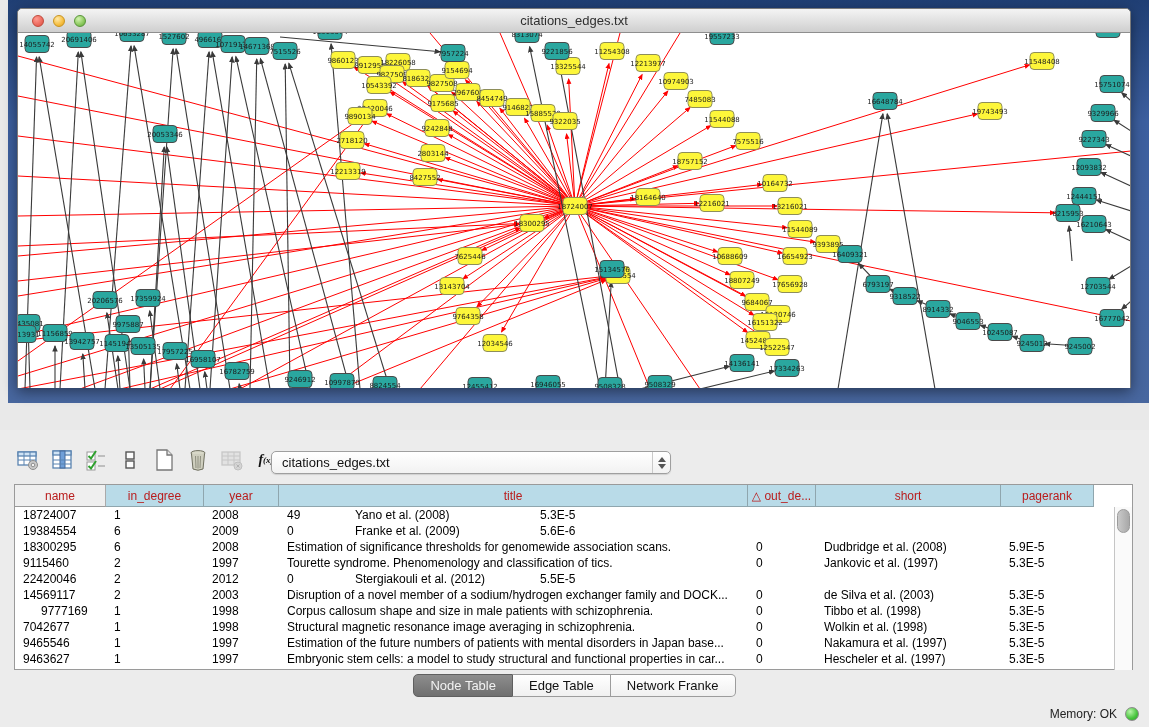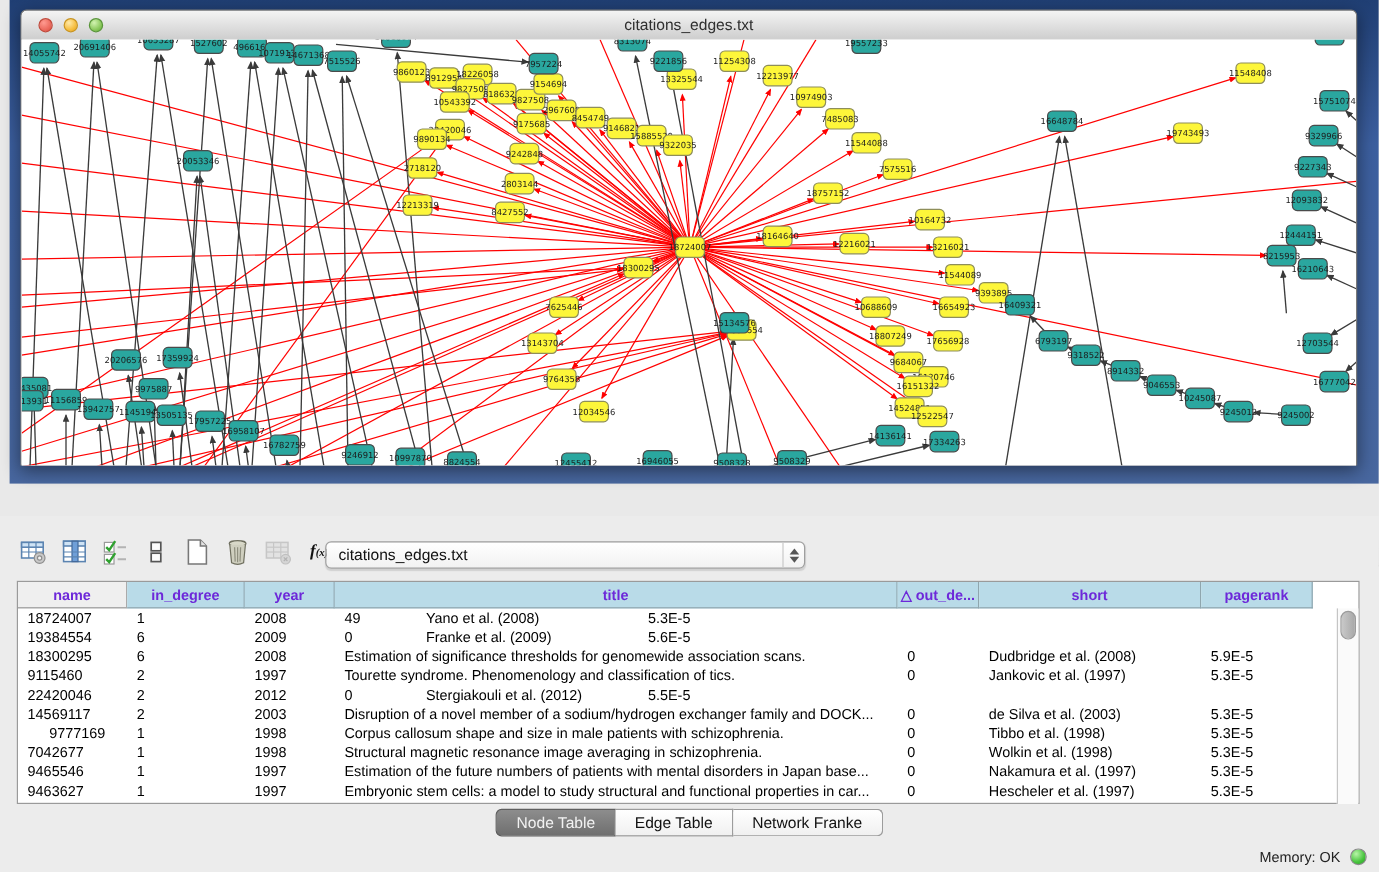--- a/index.html
+++ b/index.html
@@ -47,21 +47,21 @@
   #combo .val { flex:1; font-size:13px; color:#111; padding-left:10px; }
   #combo .arrows { width:18px; height:100%; border-left:1px solid #c9c9c9; display:flex; flex-direction:column;
     align-items:center; justify-content:center; gap:2px; }
   .arr-up { width:0; height:0; border-left:4px solid transparent; border-right:4px solid transparent; border-bottom:5px solid #555; }
   .arr-dn { width:0; height:0; border-left:4px solid transparent; border-right:4px solid transparent; border-top:5px solid #555; }
 
   
   #table { position:absolute; left:14px; top:54px; width:1119px; height:186px; background:#fff; border:1px solid #9a9a9a; }
   #thead { position:absolute; left:0; top:0; height:22px; display:flex; }
   .th { height:22px; background:#b9dbe8; border-right:1px solid #8fa6ae; border-bottom:1px solid #8fa6ae;
-    font-size:12px; color:#6d28d9; display:flex; align-items:center; justify-content:center; overflow:hidden; white-space:nowrap;font-weight:bold; }
+    font-size:12px; color:#b91c1c; display:flex; align-items:center; justify-content:center; overflow:hidden; white-space:nowrap; }
   .th.gray { background:#efefef; border-right-color:#aaa; border-bottom-color:#9a9a9a; }
   #tbody { position:absolute; left:0; top:22px; width:1101px; }
   .tr { display:flex; height:16px; }
   .td { font-size:12px; color:#000; padding-left:8px; white-space:nowrap; overflow:hidden; line-height:16px; }
   #vscroll { position:absolute; right:0; top:22px; width:18px; height:163px; background:#fafafa; border-left:1px solid #c5c5c5; }
   #vthumb { position:absolute; left:2px; top:2px; width:13px; height:24px; border-radius:7px;
     background:linear-gradient(90deg,#c9c9c9,#a8a8a8); border:1px solid #9b9b9b; }
 
   
   #tabbar { position:absolute; left:0; top:244px; width:1149px; display:flex; justify-content:center; }
@@ -785,21 +785,21 @@
             <div class="td" style="width: 68px;">49</div>
             <div class="td" style="width: 185px;">Yano et al. (2008)</div>
             <div class="td" style="width: 93px;">5.3E-5</div>
           </div>
           <div class="tr">
             <div class="td" style="width: 91px;">19384554</div>
             <div class="td" style="width: 98px;">6</div>
             <div class="td" style="width: 75px;">2009</div>
             <div class="td" style="width: 68px;">0</div>
             <div class="td" style="width: 185px;">Franke et al. (2009)</div>
-            <div class="td" style="width: 93px;">5.6E-5</div>
+            <div class="td" style="width: 93px;">5.6E-6</div>
           </div>
           <div class="tr">
             <div class="td" style="width: 91px;">18300295</div>
             <div class="td" style="width: 98px;">6</div>
             <div class="td" style="width: 75px;">2008</div>
             <div class="td" style="width: 469px;">Estimation of significance thresholds for genomewide association scans.</div>
             <div class="td" style="width: 68px;">0</div>
             <div class="td" style="width: 185px;">Dudbridge et al. (2008)</div>
             <div class="td" style="width: 93px;">5.9E-5</div>
           </div>

